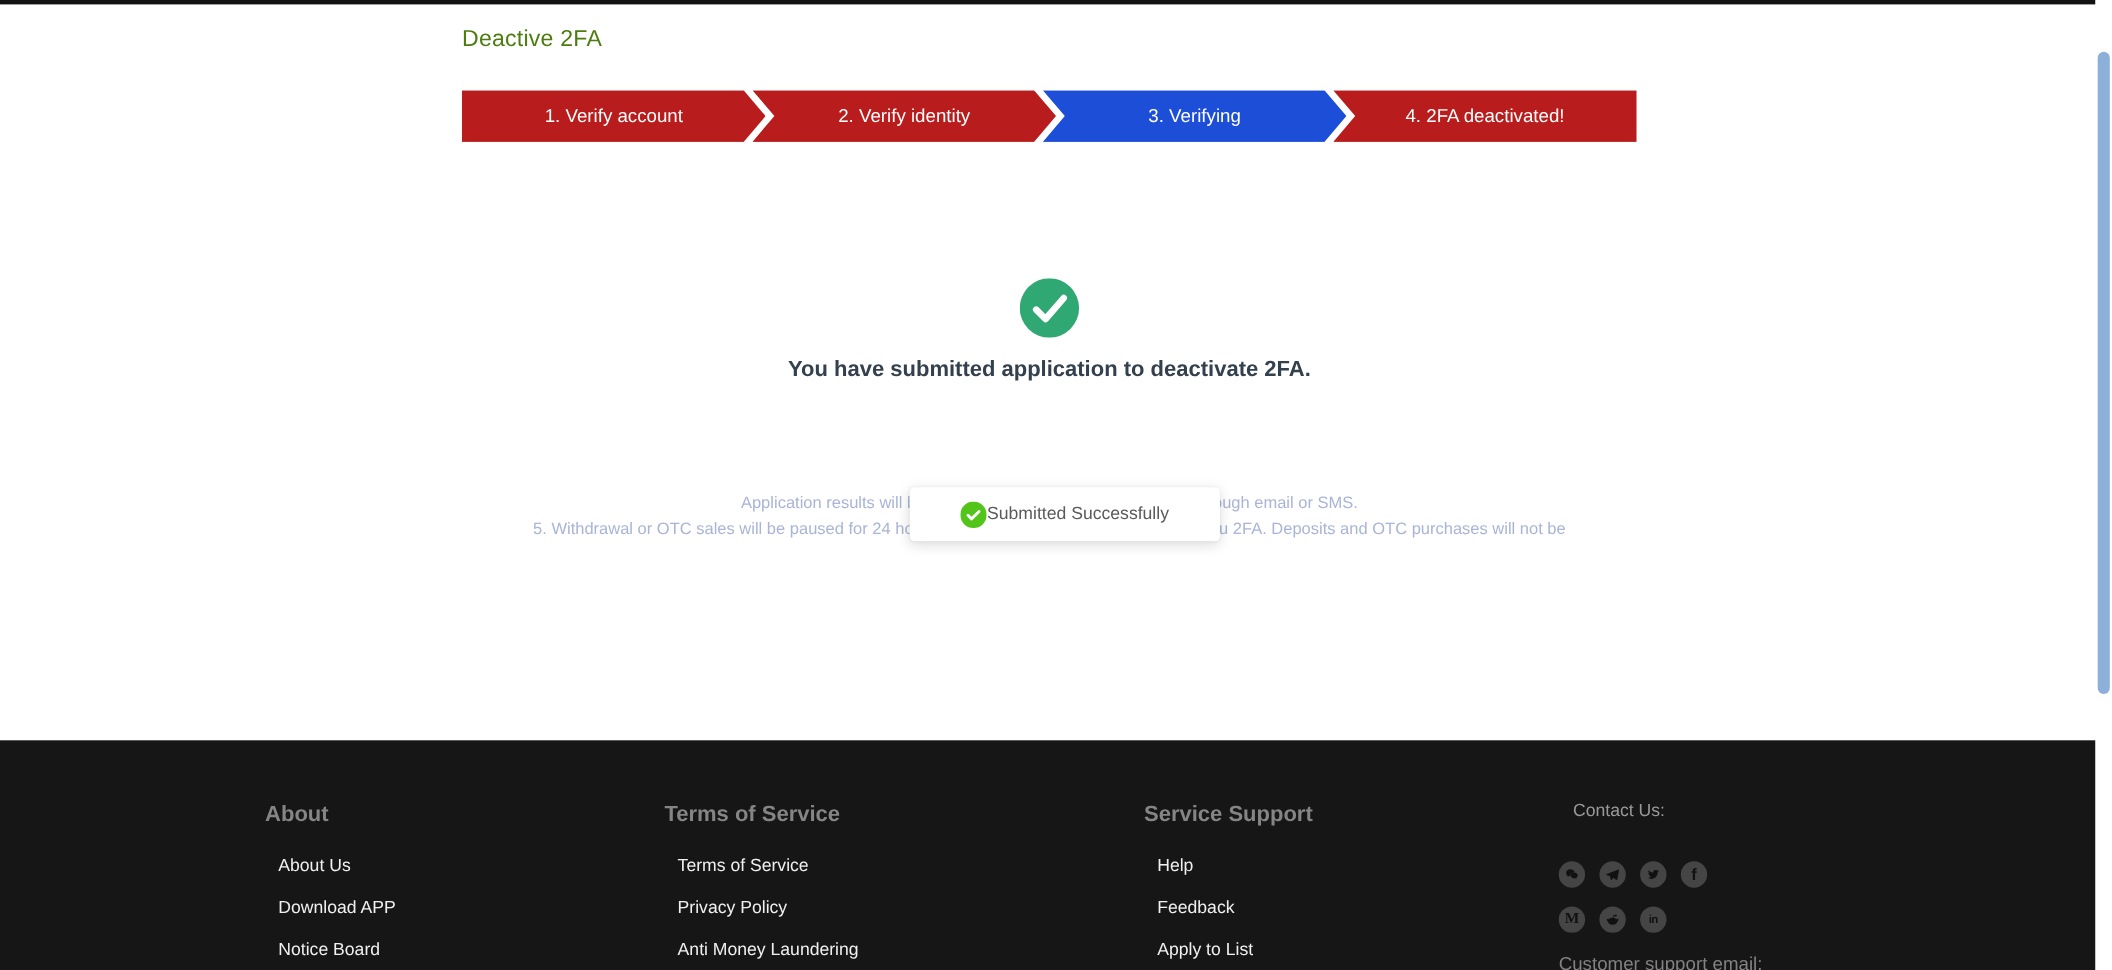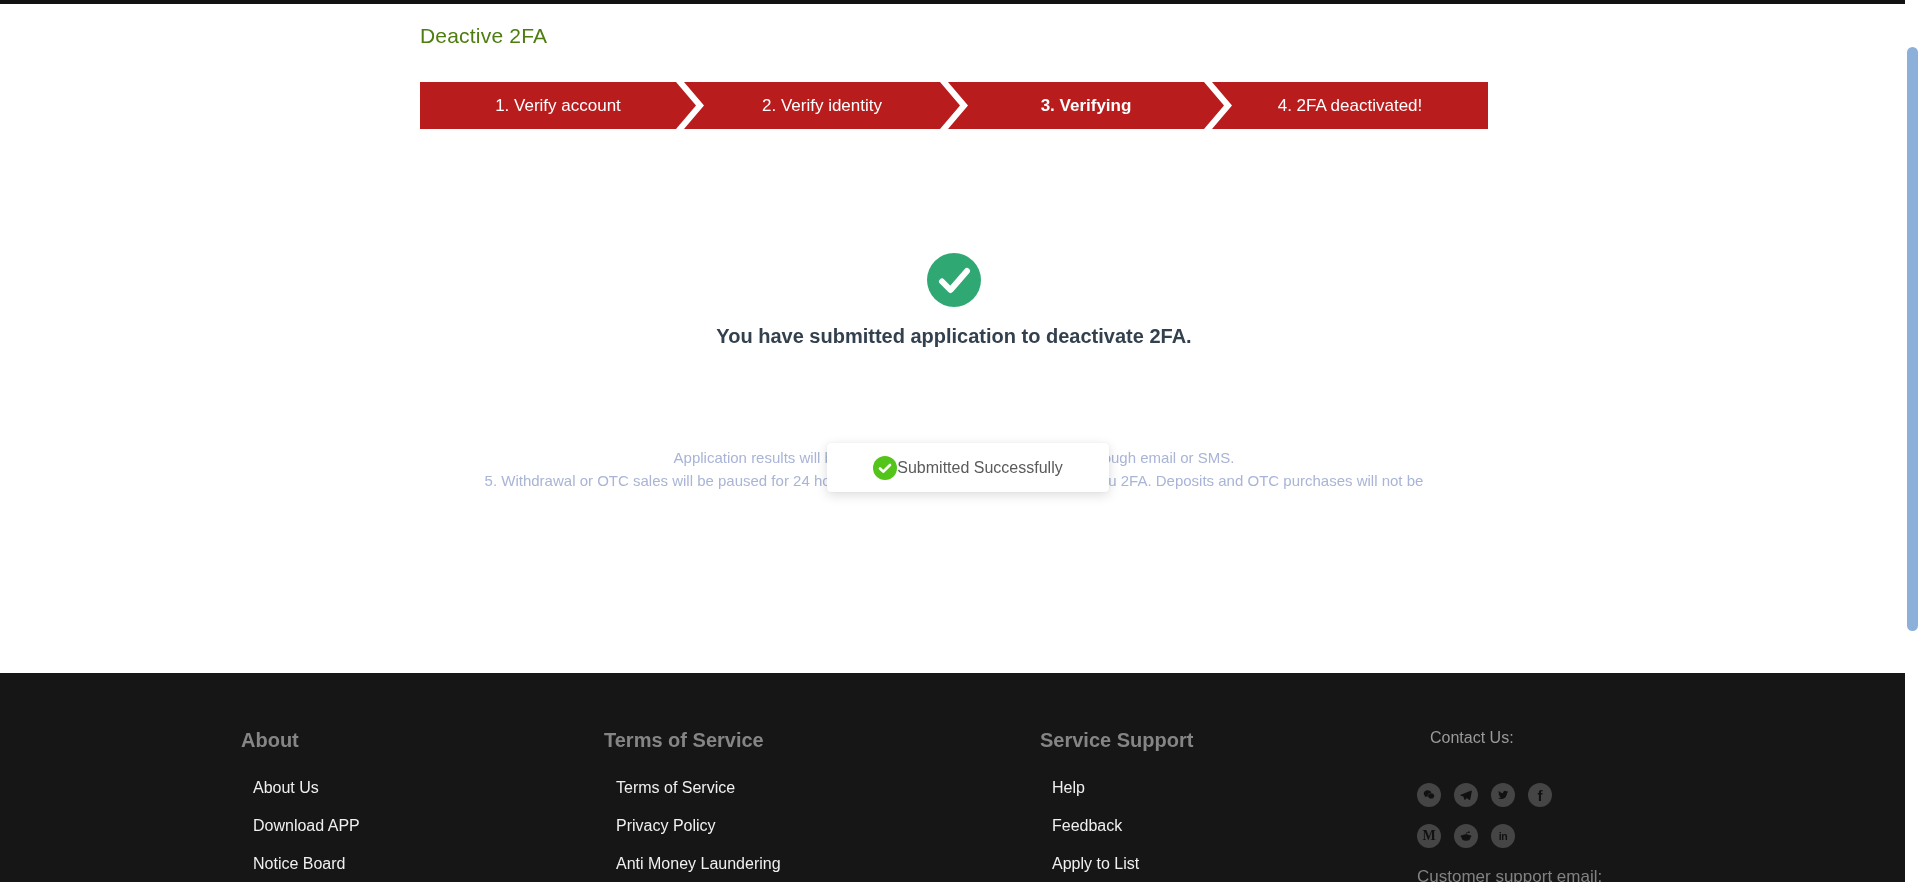--- a/index.html
+++ b/index.html
@@ -12,21 +12,21 @@
                 color:#4d7c0f; letter-spacing:.2px; }
 
   
   .steps { position:absolute; left:420px; top:82px; width:1068px; height:47px; display:flex; }
   .seg { flex:1; display:flex; align-items:center; justify-content:center;
          background:#b91c1c; color:#fff; font-size:17px; white-space:nowrap;
          clip-path:polygon(0 0, calc(100% - 20px) 0, 100% 50%, calc(100% - 20px) 100%, 0 100%, 20px 50%); }
   .seg + .seg { margin-left:-12px; }
   .seg.first { clip-path:polygon(0 0, calc(100% - 20px) 0, 100% 50%, calc(100% - 20px) 100%, 0 100%); }
   .seg.last  { clip-path:polygon(0 0, 100% 0, 100% 100%, 0 100%, 20px 50%); }
-  .seg.active { background:#b91c1c;font-weight:bold; }
+  .seg.active { background:#1d4ed8; }
 
   
   .success-row { position:absolute; left:420px; top:272px; width:1068px; height:56px;
                  display:flex; align-items:center; justify-content:center; gap:18px;flex-direction:column; }
   .success-circle { width:54px; height:54px; flex:0 0 54px; display:block; }
   .success-text { font-size:20px; font-weight:700; color:#33414e; }
 
   
   .notes { position:absolute; left:420px; top:446px; width:1068px; text-align:center;
            font-size:15px; line-height:23px; color:#a9b4d6; }

